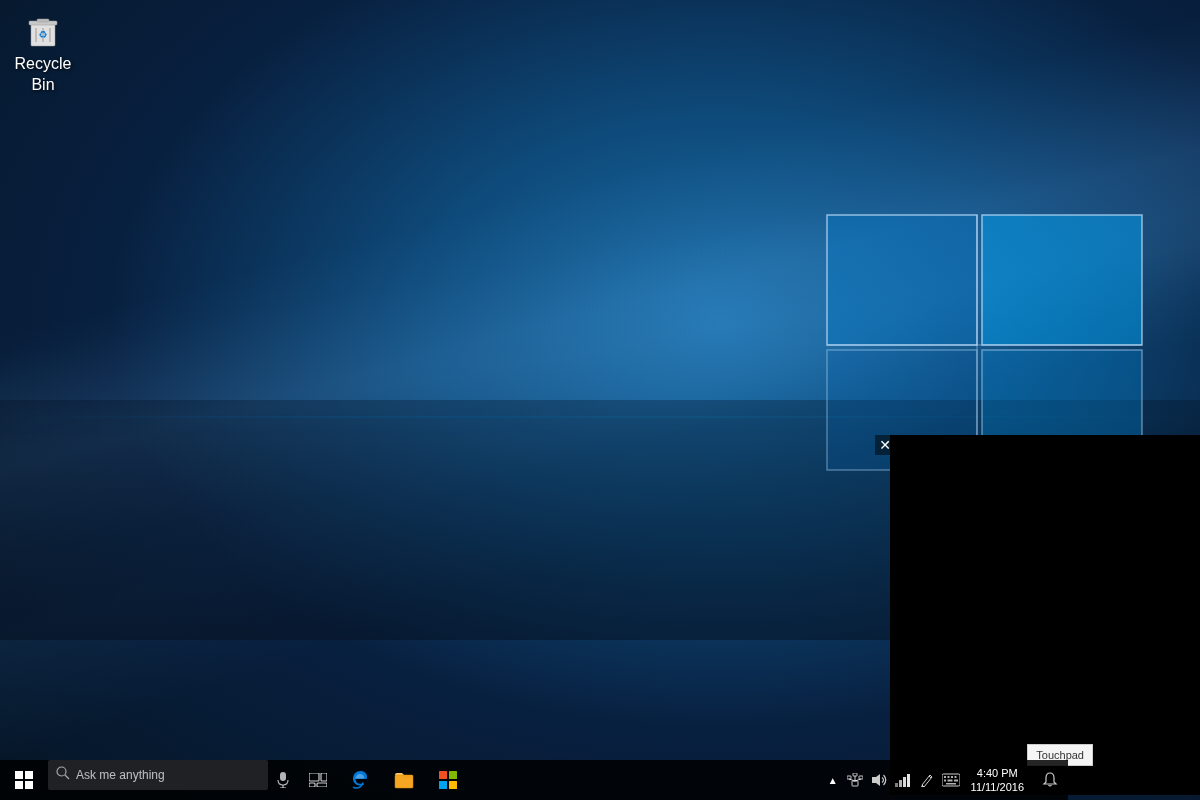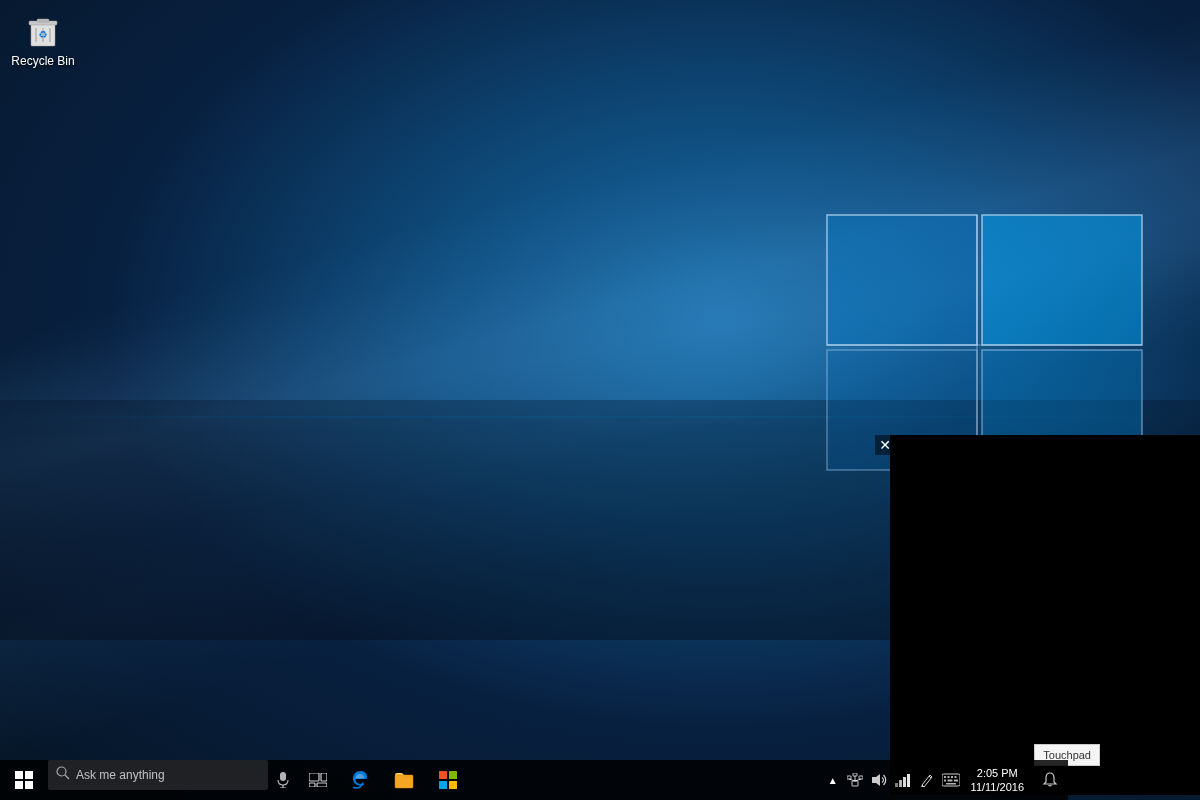--- a/index.html
+++ b/index.html
@@ -102,40 +102,40 @@
 
     .desktop-icon .icon-img {
       width: 40px;
       height: 40px;
       margin: 0 auto 4px;
       display: block;
     }
 
     .desktop-icon .icon-label {
       color: white;
-      font-size: 12px;
+      font-size: 16px;
       text-shadow: 1px 1px 3px rgba(0,0,0,0.8);
       line-height: 1.3;
     }
 
     
     .black-panel {
       position: absolute;
       top: 435px;
       right: 0;
       width: 310px;
       height: 360px;
       background: #000000;
     }
 
     
     .touchpad-tooltip {
       position: absolute;
       bottom: 34px;
-      right: 100px;
+      right: 107px;
       background: #f5f5f5;
       border: 1px solid #ccc;
       padding: 4px 8px;
       font-size: 11px;
       color: #333;
       white-space: nowrap;
       box-shadow: 1px 1px 3px rgba(0,0,0,0.3);
       z-index: 100;
     }
 
@@ -474,21 +474,21 @@
           <rect x="9" y="3" width="2" height="2" rx="0.3" fill="rgba(255,255,255,0.7)"></rect>
           <rect x="12.5" y="3" width="2" height="2" rx="0.3" fill="rgba(255,255,255,0.7)"></rect>
           <rect x="2" y="6.5" width="2" height="2" rx="0.3" fill="rgba(255,255,255,0.7)"></rect>
           <rect x="5.5" y="6.5" width="5" height="2" rx="0.3" fill="rgba(255,255,255,0.7)"></rect>
           <rect x="12" y="6.5" width="4" height="2" rx="0.3" fill="rgba(255,255,255,0.7)"></rect>
           <rect x="4" y="10" width="10" height="1.5" rx="0.3" fill="rgba(255,255,255,0.7)"></rect>
         </svg>
       </div>
 
       <div class="clock-area">
-        <span class="clock-time">2:05 PM</span>
+        <span class="clock-time">4:40 PM</span>
         <span class="clock-date">11/11/2016</span>
       </div>
 
       <div class="notif-btn">
         <svg width="16" height="16" viewBox="0 0 16 16" xmlns="http://www.w3.org/2000/svg">
           <path d="M8 1 Q12 1 12 6 L12 10 L14 12 H2 L4 10 L4 6 Q4 1 8 1Z" fill="none" stroke="rgba(255,255,255,0.8)" stroke-width="1.2"></path>
           <path d="M6.5 13 Q8 15 9.5 13" fill="none" stroke="rgba(255,255,255,0.8)" stroke-width="1.2"></path>
         </svg>
       </div>
 

